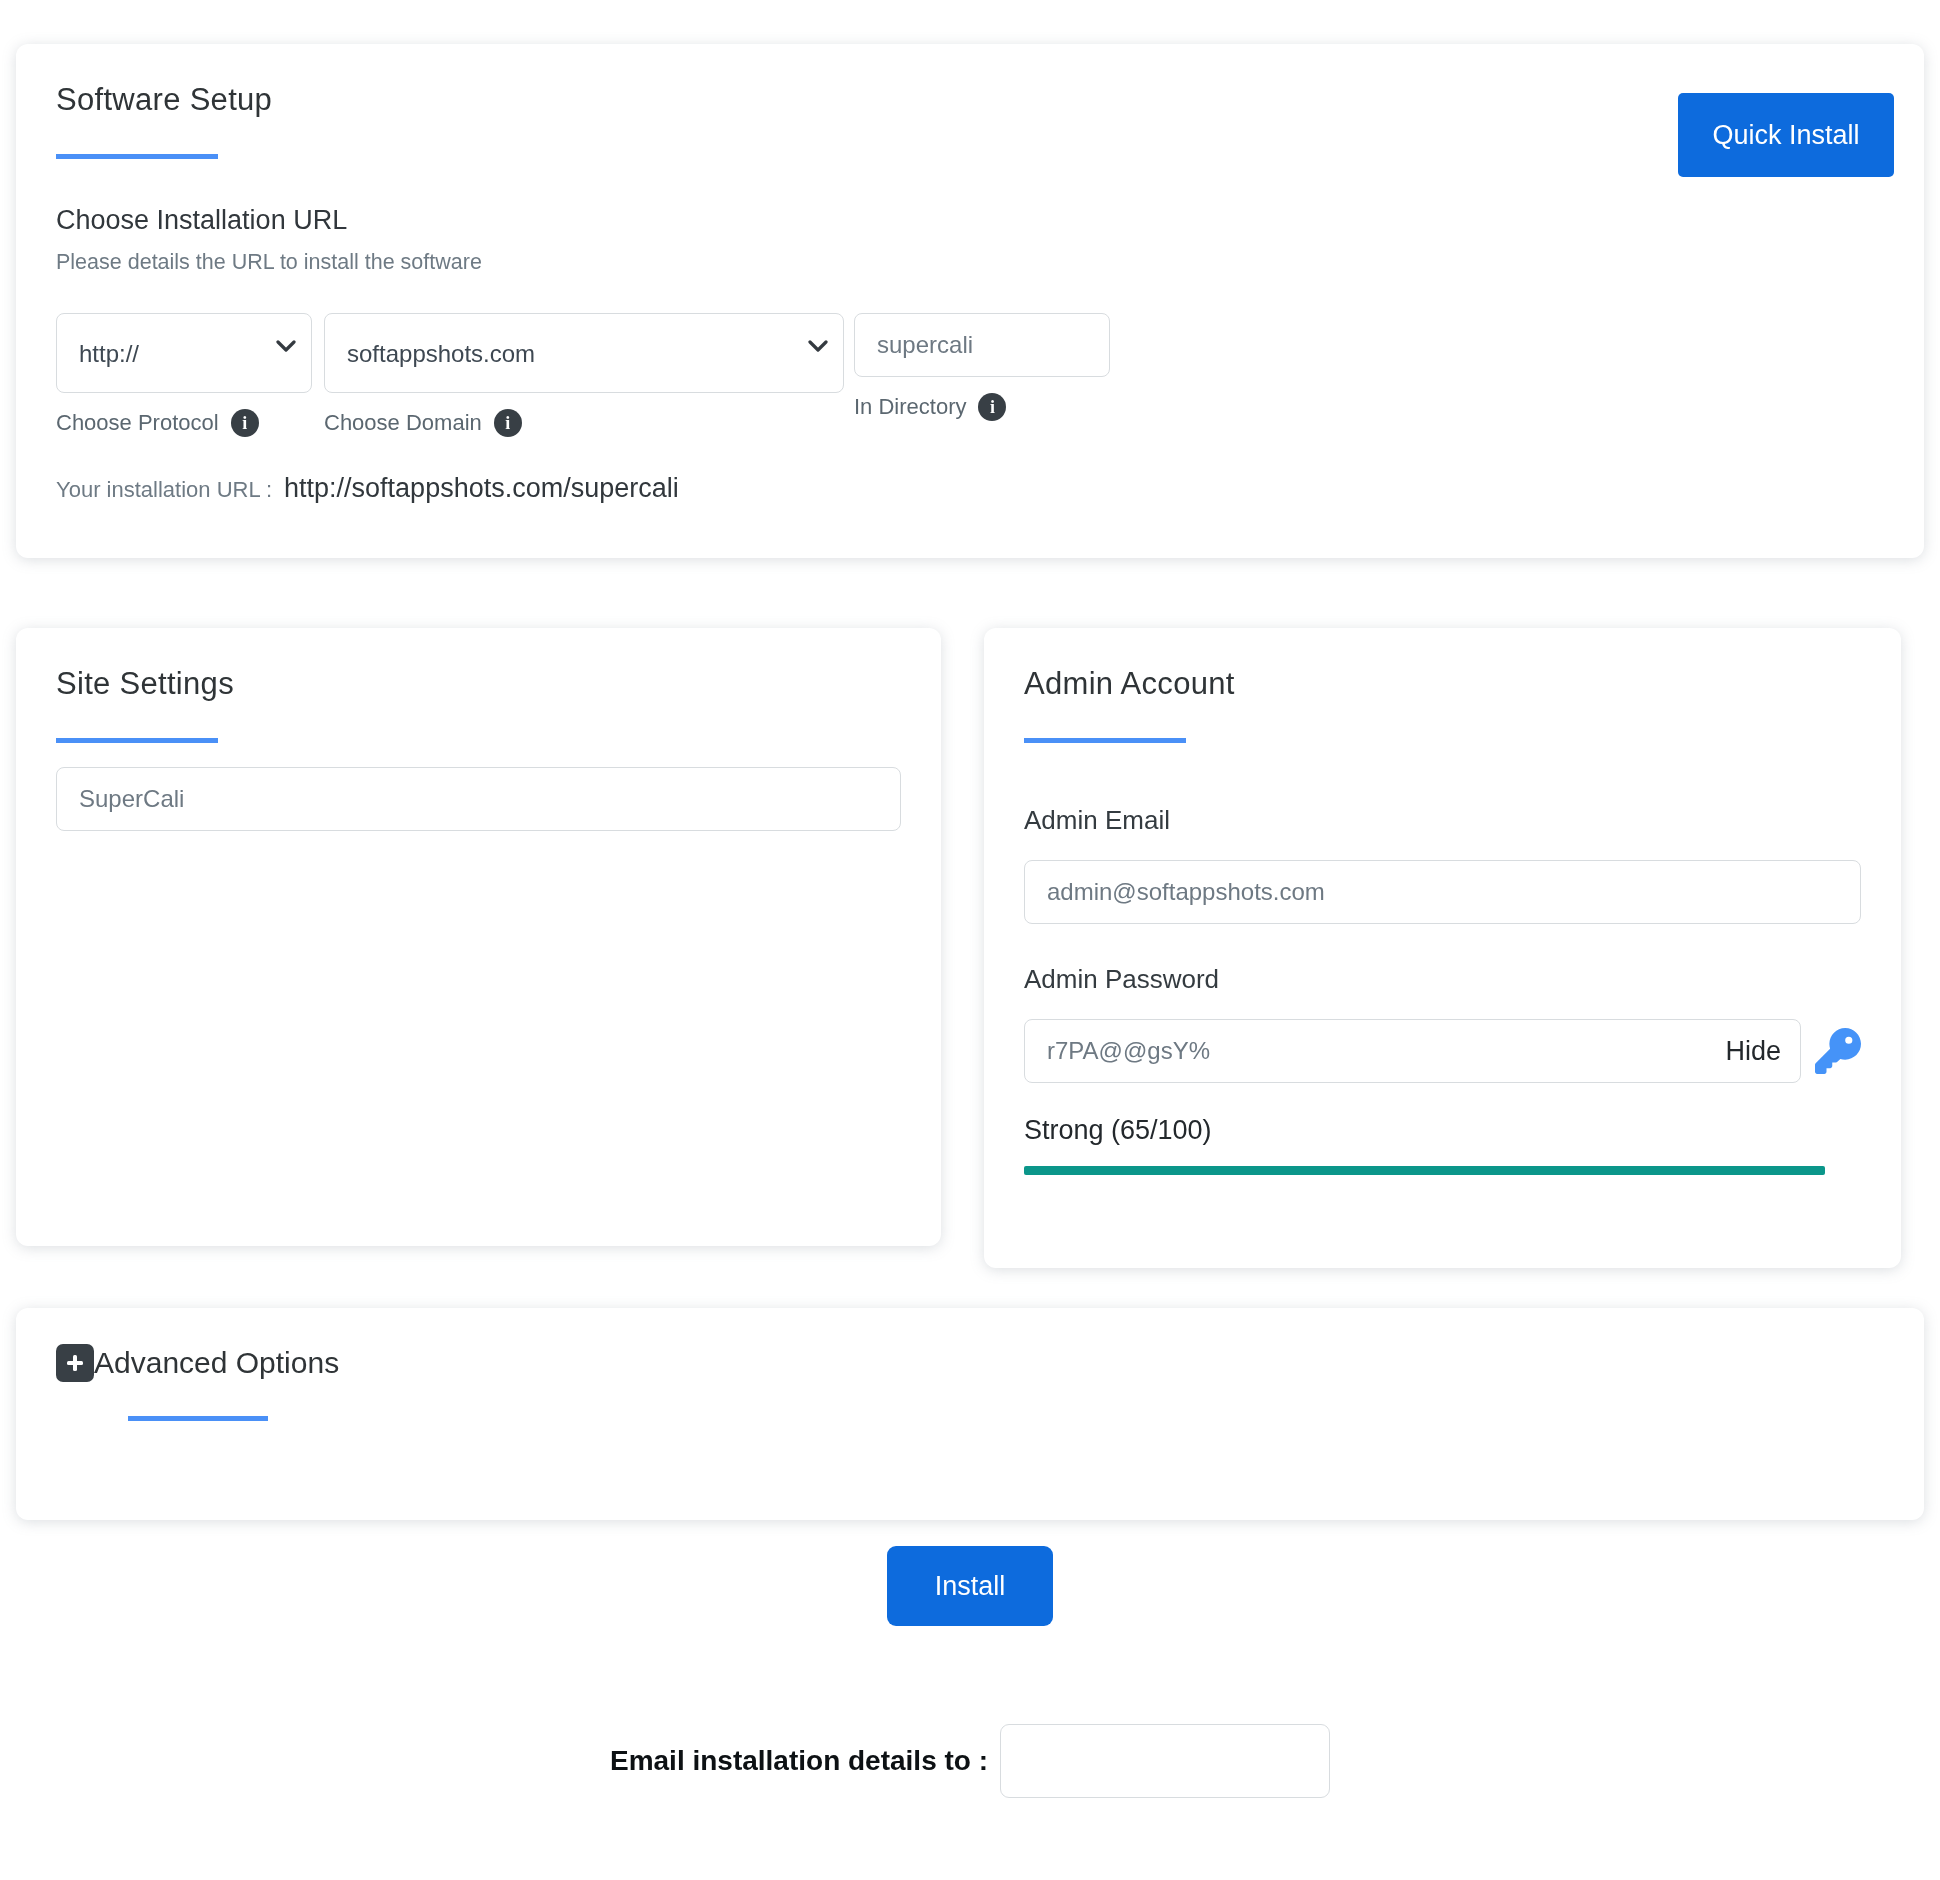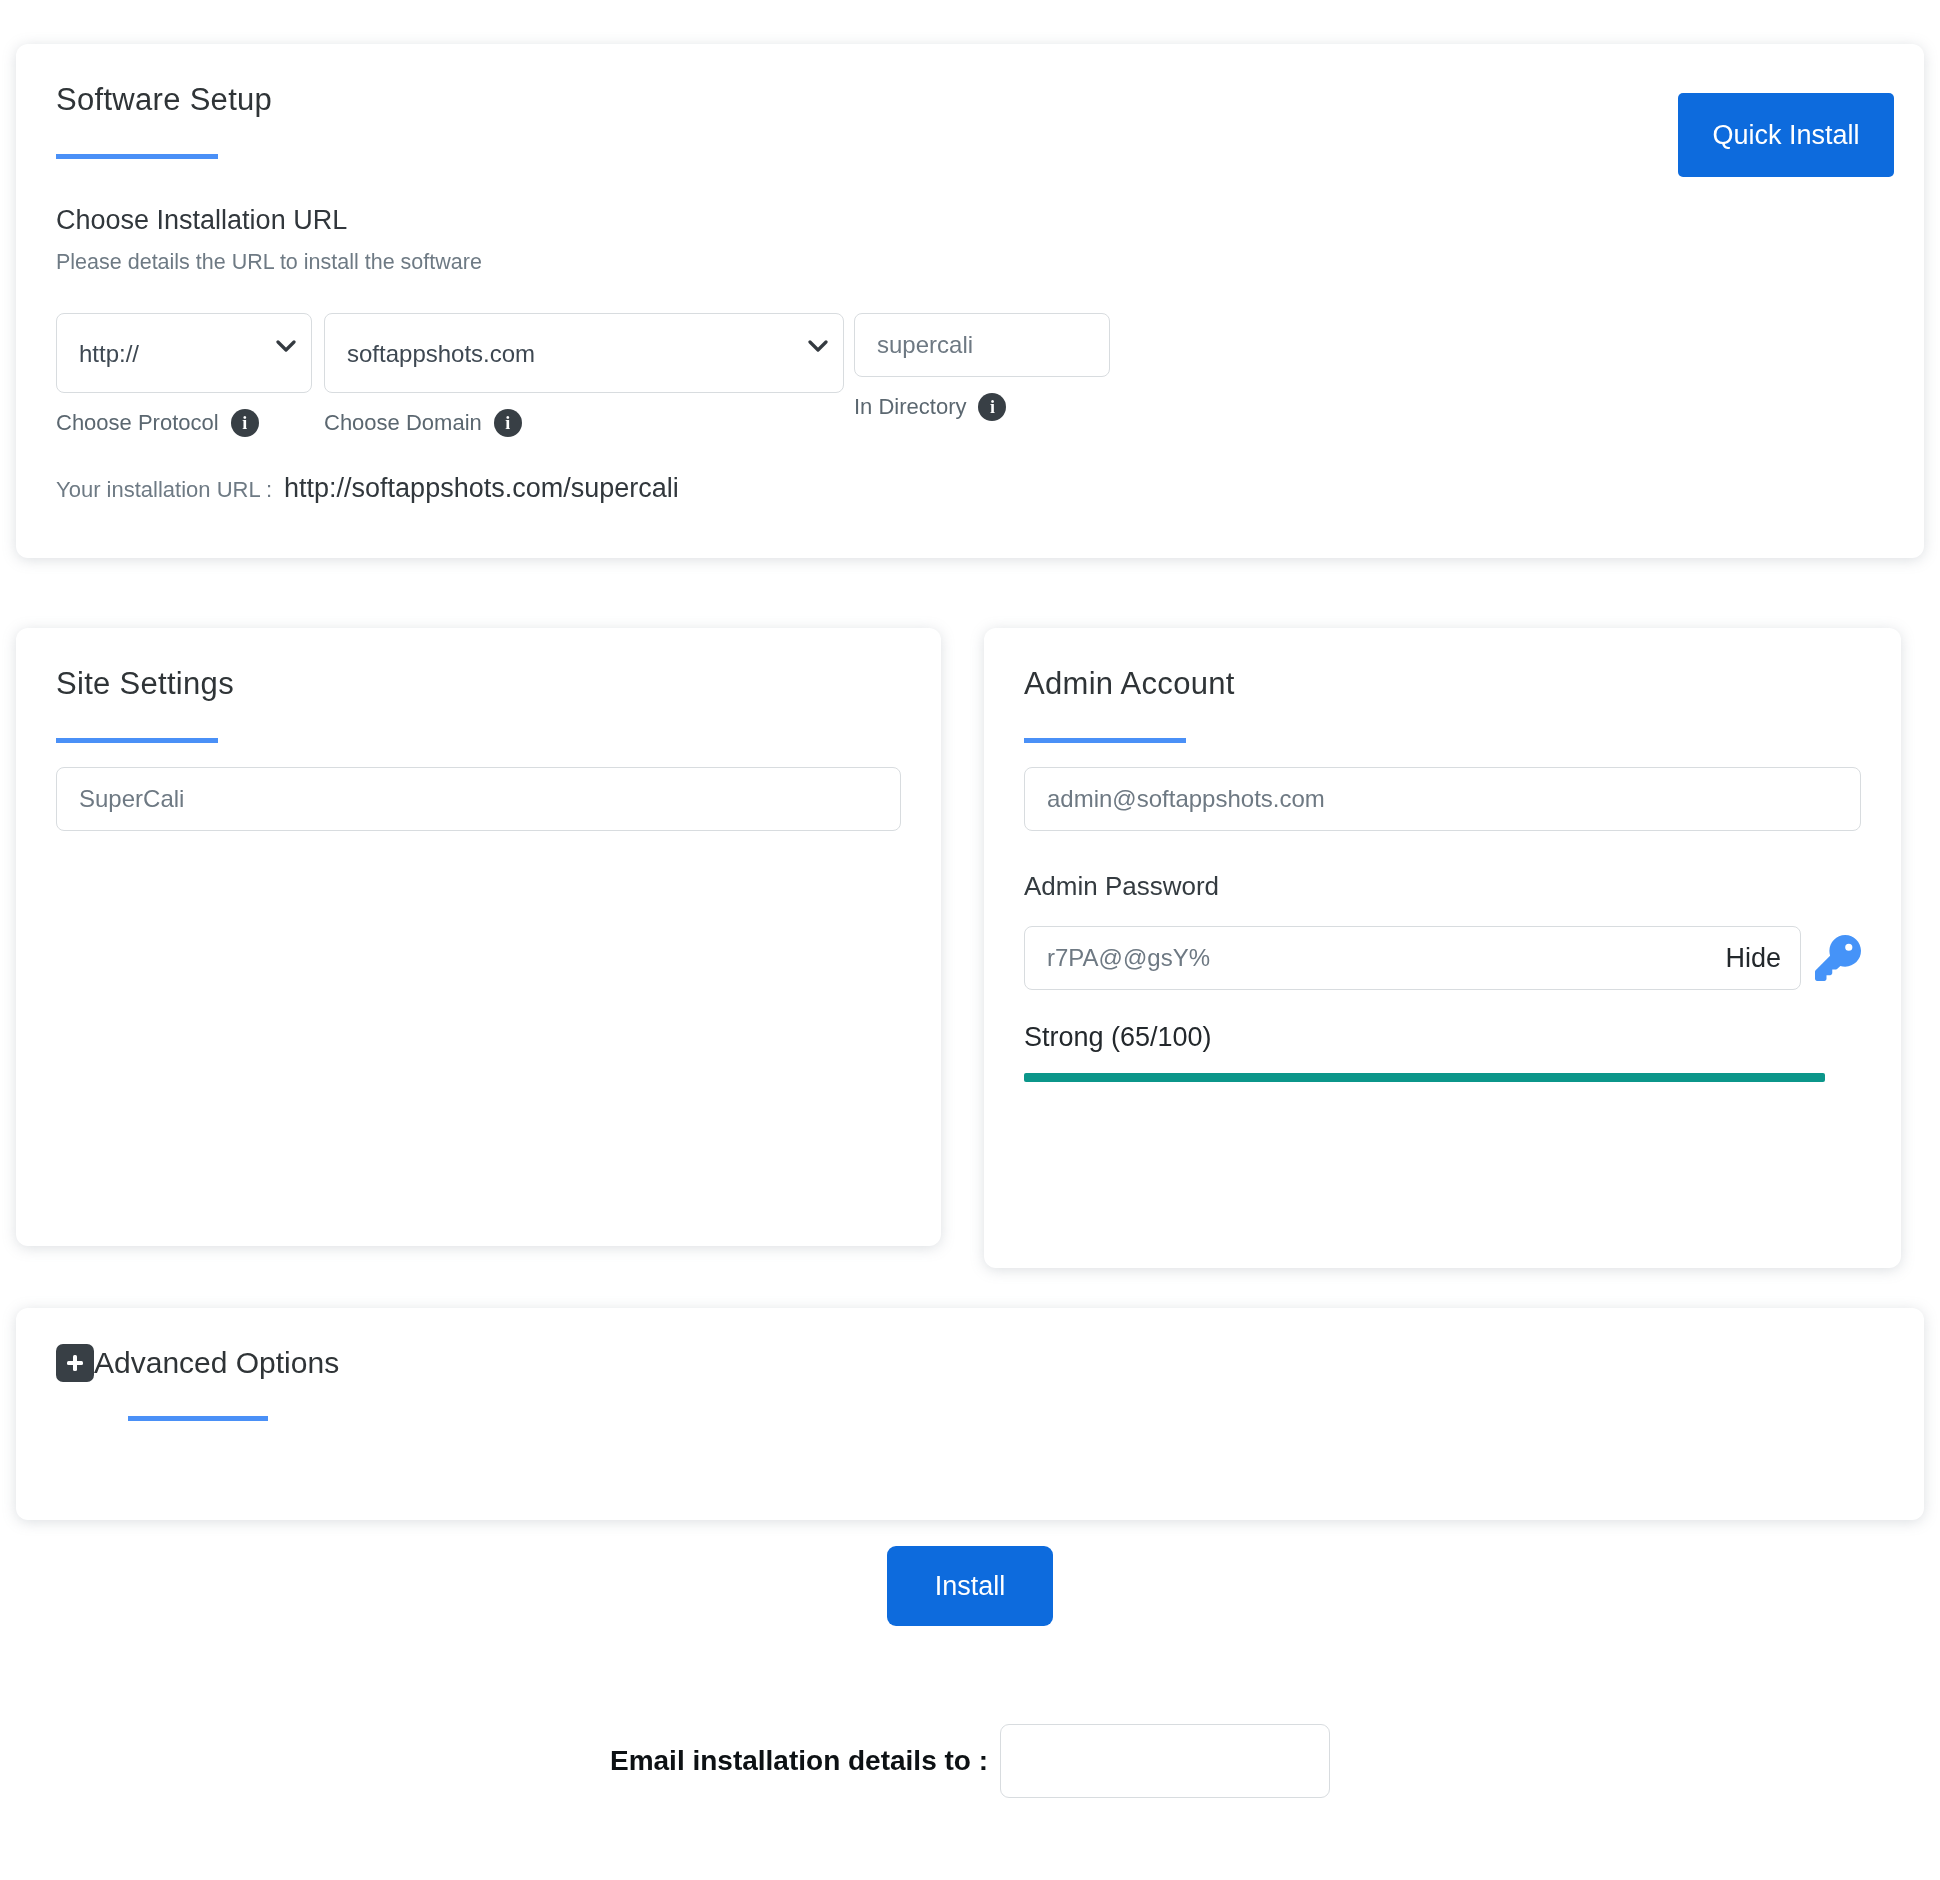--- a/index.html
+++ b/index.html
@@ -147,20 +147,21 @@
     <div class="card-title">Site Settings</div>
     <div class="title-underline"></div>
 
     <input class="text-input value-input" type="text" value="SuperCali" style="">
   </div>
 
   <div class="card card-admin">
     <div class="card-title">Admin Account</div>
     <div class="title-underline"></div>
 
+    <div class="field-label">Admin Email</div>
     <input class="text-input value-input" type="text" value="admin@softappshots.com" style="">
 
     <div class="field-label tight">Admin Password</div>
     <div class="pw-row">
       <div class="pw-wrap">
         <input class="text-input" type="text" value="r7PA@@gsY%" style="">
         <span class="hide-link">Hide</span>
       </div>
       <span class="key-icon">
         <svg width="46" height="46" viewBox="0 0 512 512">

